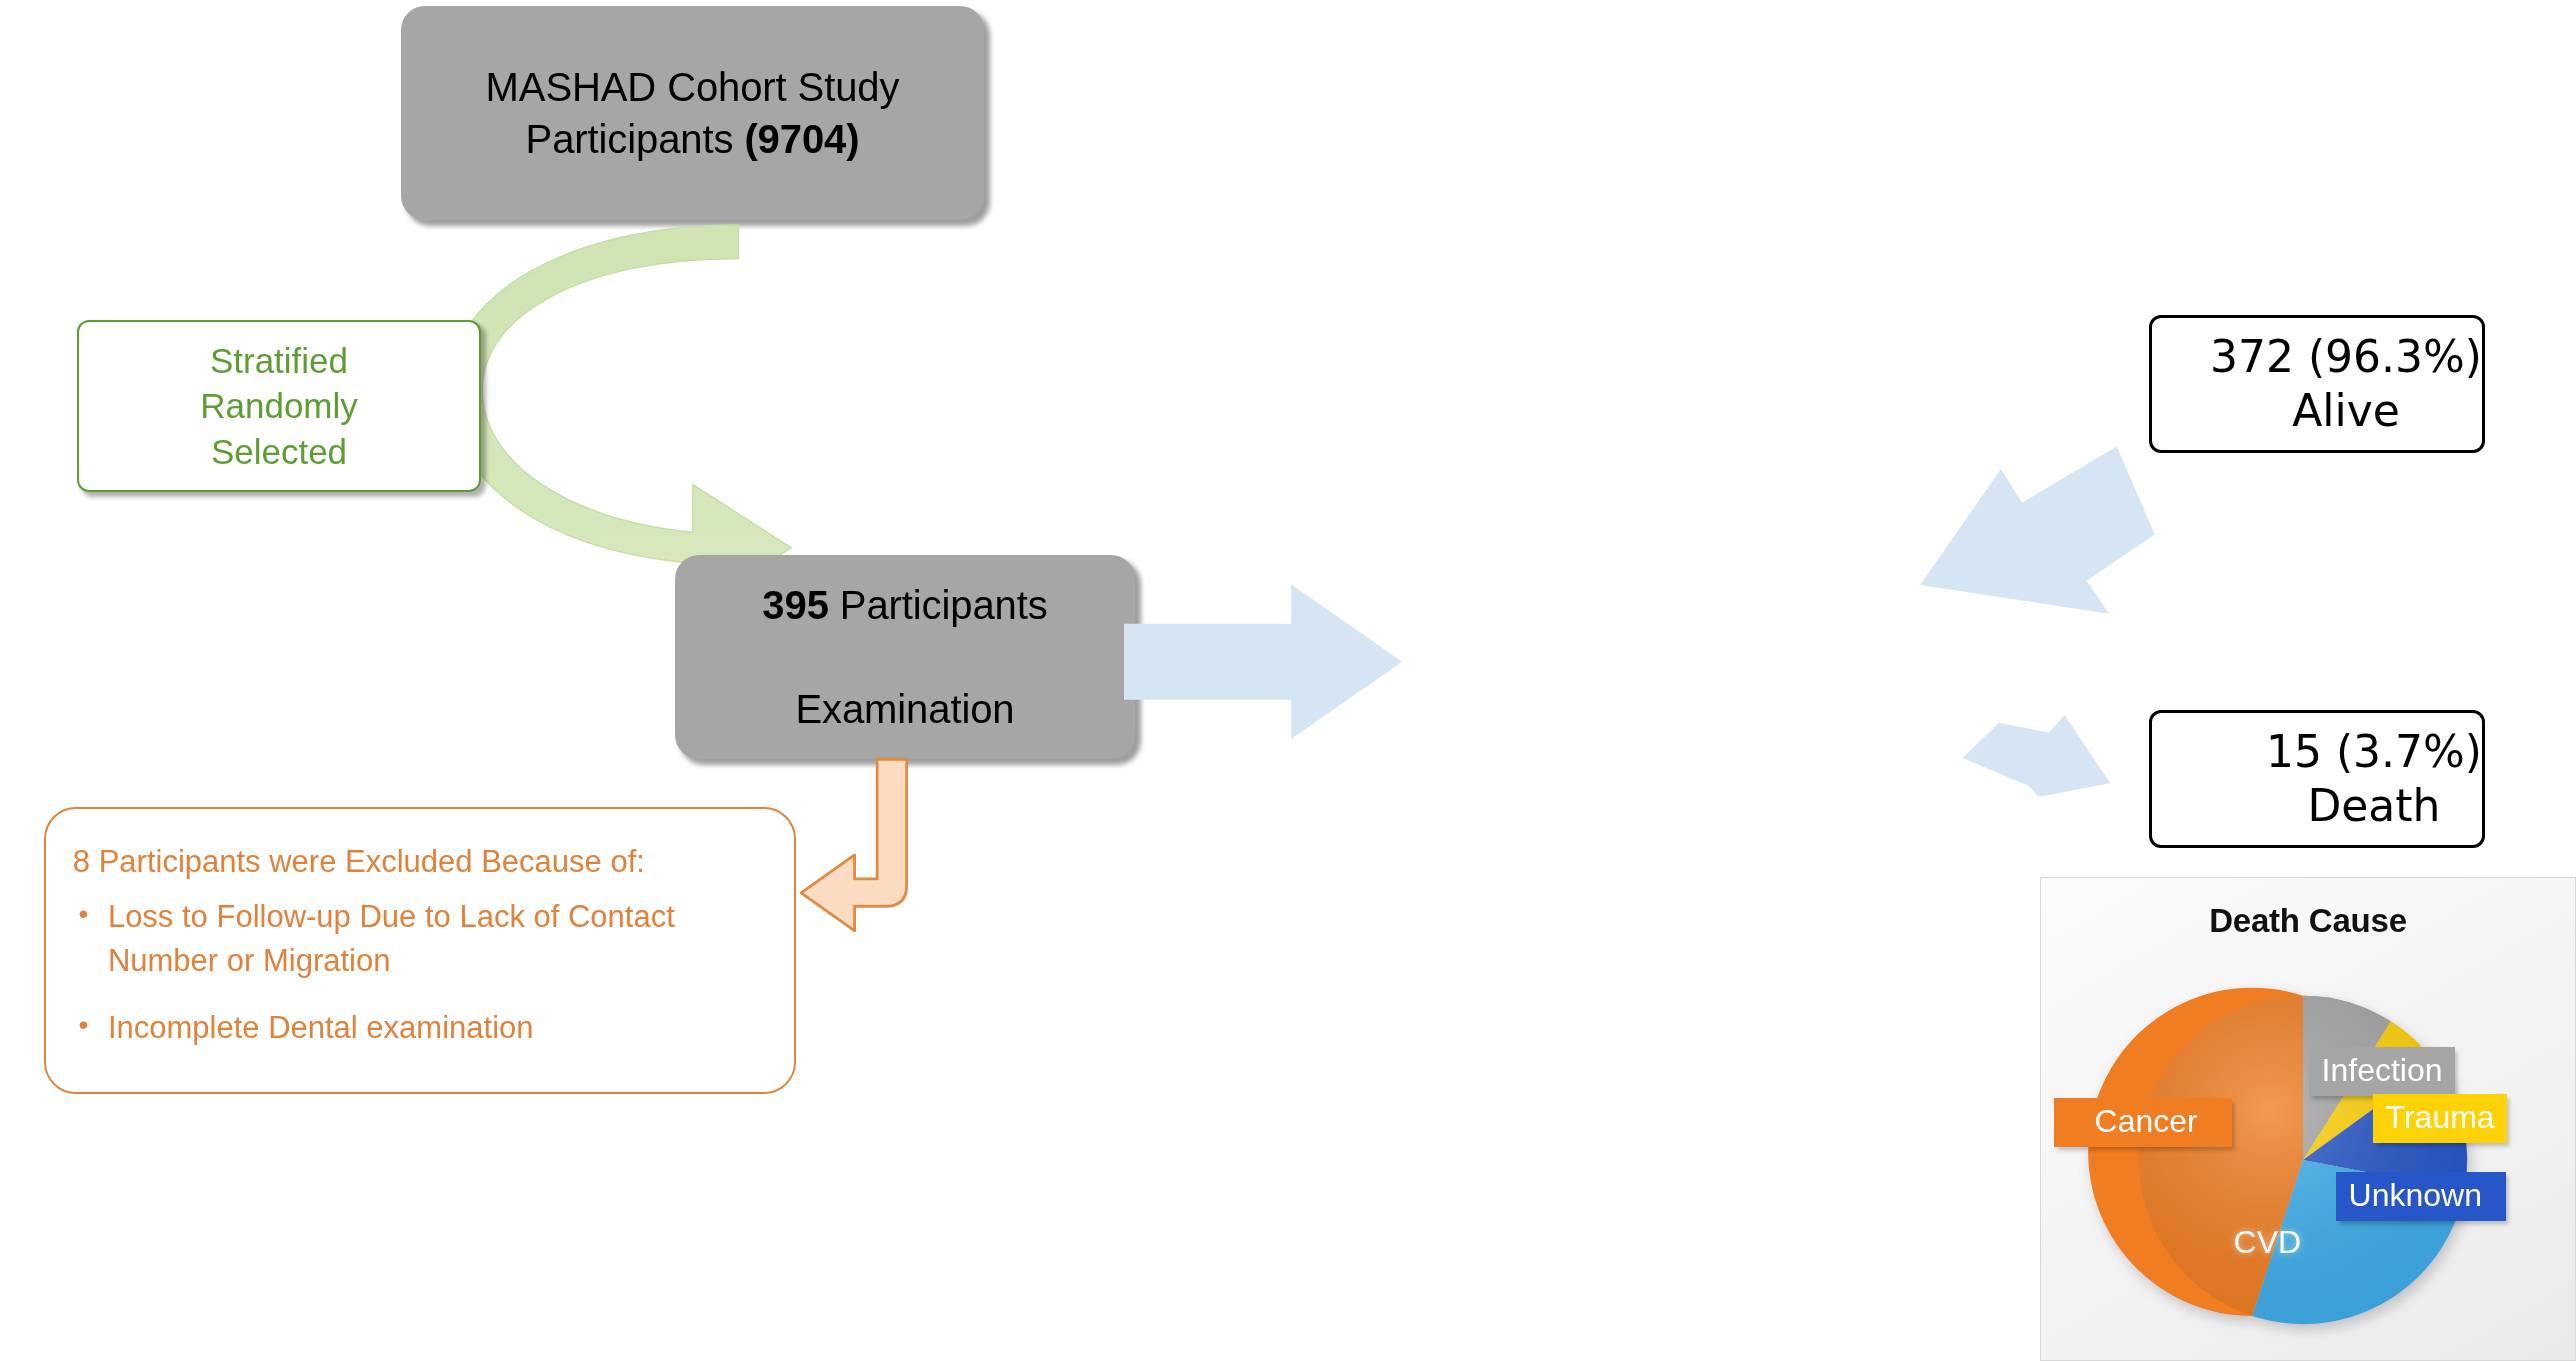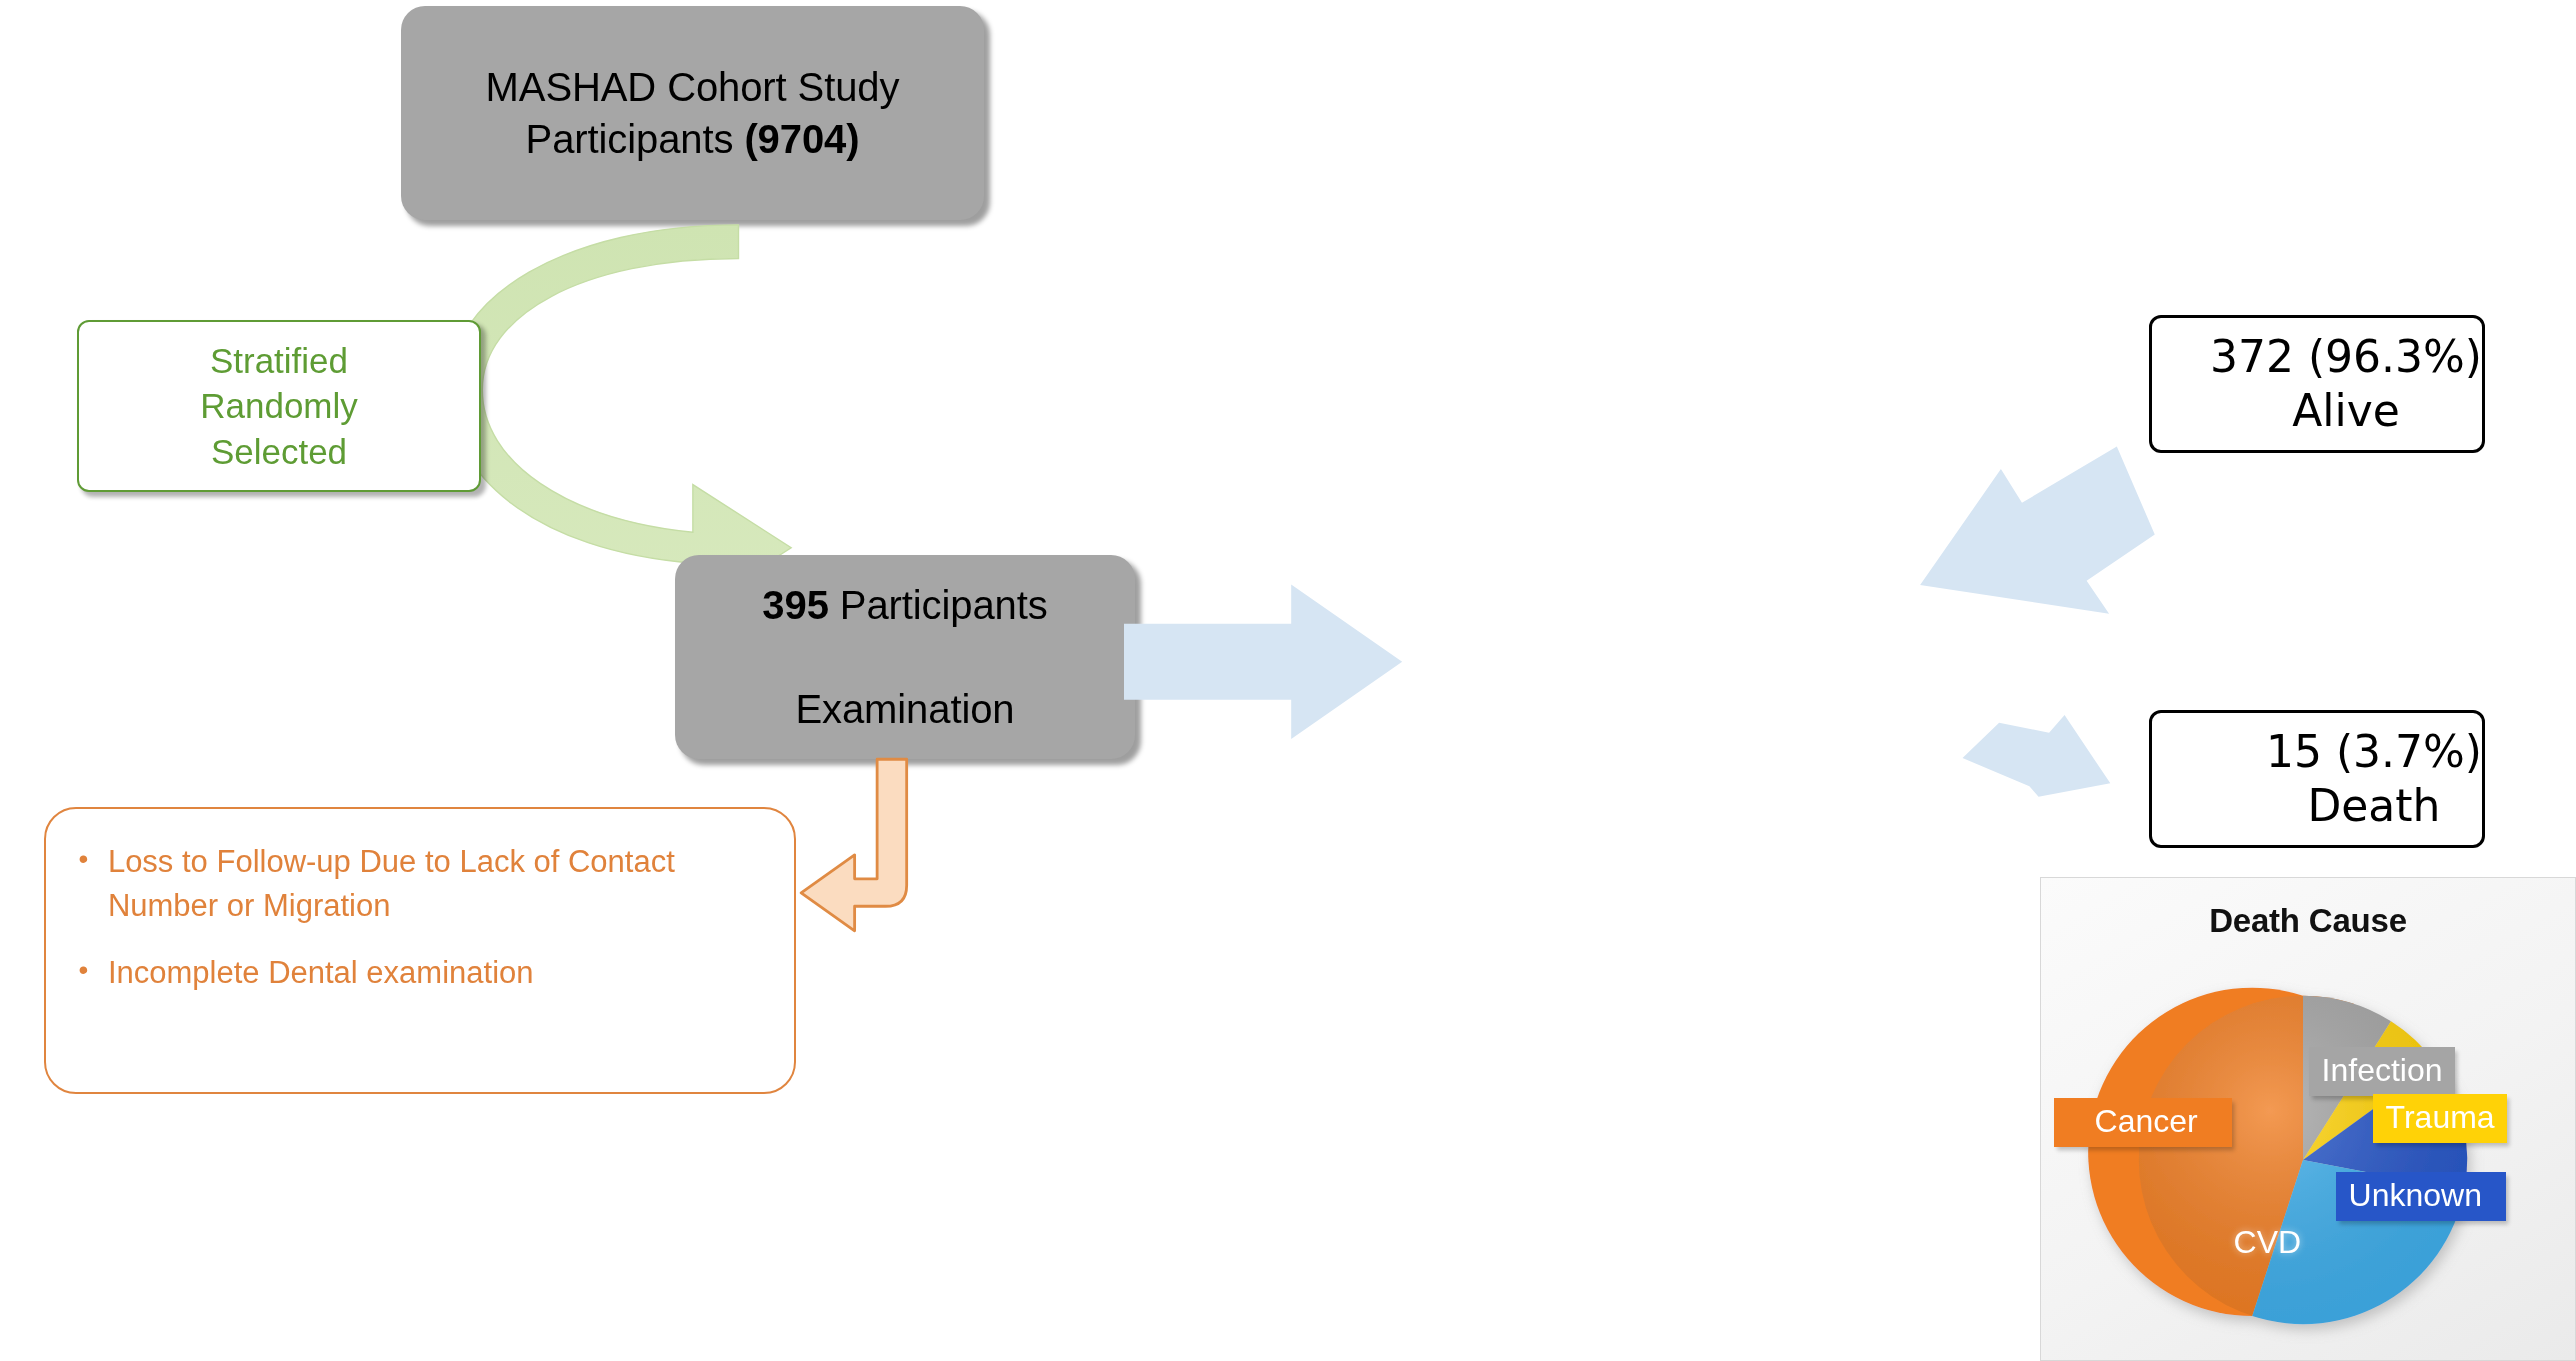--- a/index.html
+++ b/index.html
@@ -147,20 +147,21 @@
              L 86,250
              L 10,196
              L 86,142
              L 86,176
              L 118,176
              Z" fill="#fbdcc0" stroke="#e08b44" stroke-width="4" stroke-linejoin="round"></path>
   </svg>
 
   <div class="abs obox orangebox" style="left:44px;top:807px;width:752px;height:287px;">
     <div style="width:100%;">
+      <div class="ob-head">8 Participants were Excluded Because of:</div>
       <div class="ob-li">
         <span class="dot">•</span>
         <span class="txt">Loss to Follow-up Due to Lack of Contact Number or Migration</span>
       </div>
       <div class="ob-gap"></div>
       <div class="ob-li">
         <span class="dot">•</span>
         <span class="txt">Incomplete Dental examination</span>
       </div>
     </div>

